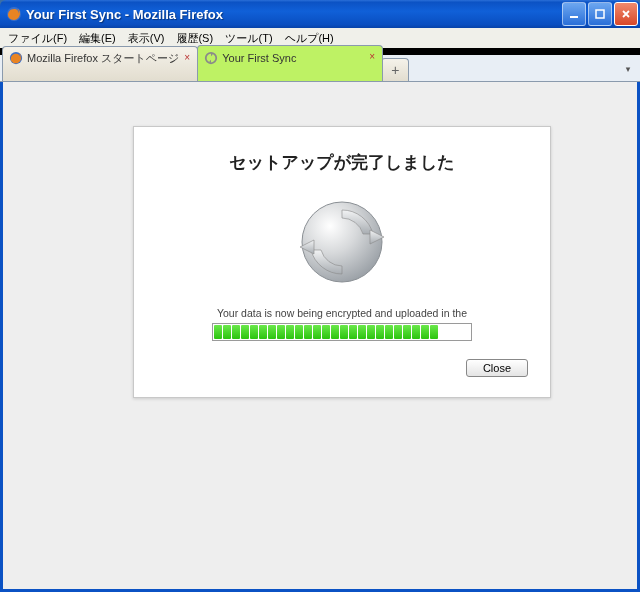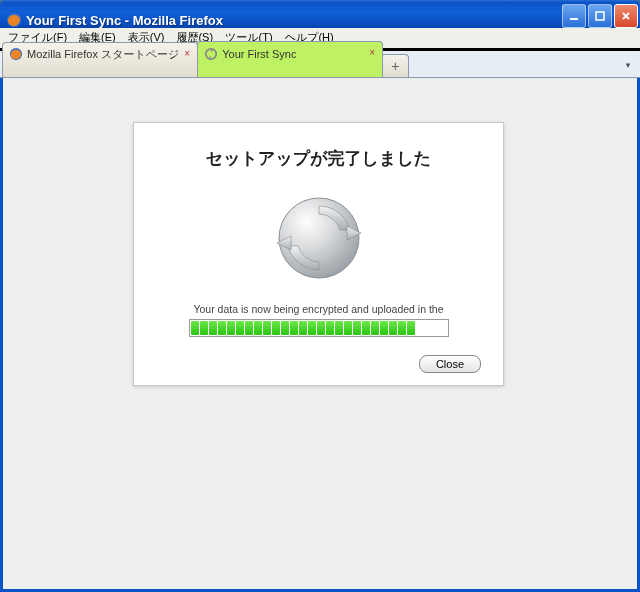--- a/index.html
+++ b/index.html
@@ -1,42 +1,42 @@
 <!DOCTYPE html>
 <html><head>
 <meta charset="utf-8">
 <style>
   html,body{margin:0;padding:0;width:640px;height:592px;font-family:"MS UI Gothic",Tahoma,sans-serif;font-size:11px;background:#3b6ea5;overflow:hidden}
   .window{width:640px;height:592px;display:flex;flex-direction:column}
-  .titlebar{height:28px;background:linear-gradient(to bottom,#2a6fd8 0%,#0b52c4 8%,#1060d8 40%,#0a4ec0 88%,#0842a8 100%);display:flex;align-items:flex-end;color:#fff;font-weight:bold;font-size:13px;padding:0 2px 0 6px;border-top-left-radius:6px;border-top-right-radius:6px}
+  .titlebar{height:28px;background:linear-gradient(to bottom,#2a6fd8 0%,#0b52c4 8%,#1060d8 40%,#0a4ec0 88%,#0842a8 100%);display:flex;align-items:center;color:#fff;font-weight:bold;font-size:13px;padding:0 2px 0 6px;border-top-left-radius:6px;border-top-right-radius:6px}
   .titlebar-icon{width:16px;height:16px;margin-right:4px;display:inline-flex;align-items:center;justify-content:center}
   .titlebar-text{flex:1;text-shadow:1px 1px 1px rgba(0,0,0,.4)}
   .win-btns{display:flex;gap:2px}
   .win-btn{width:22px;height:22px;border-radius:3px;display:flex;align-items:center;justify-content:center;color:#fff;font-weight:bold;border:1px solid rgba(255,255,255,.5)}
   .win-btn.min,.win-btn.max{background:linear-gradient(to bottom,#6da7f0,#2a6fd8)}
   .win-btn.close{background:linear-gradient(to bottom,#f08a6d,#d8482a);border-color:#fff}
-  .menubar{height:20px;background:#f0f0ea;border-bottom:3px solid #000000;display:flex;align-items:flex-start;padding:0 2px;color:#000}
+  .menubar{height:20px;background:#f0f0ea;border-bottom:7px solid #000000;display:flex;align-items:flex-end;padding:0 2px;color:#000}
   .menu-item{padding:2px 6px;cursor:default}
   .tabbar{height:26px;background:#e8eef5;border-bottom:1px solid #8a9aad;display:flex;align-items:flex-end;padding-left:2px;position:relative;padding-right:4px}
   .tab{height:22px;min-width:160px;border:1px solid #8a9aad;border-bottom:none;border-top-left-radius:4px;border-top-right-radius:4px;display:flex;align-items:center;padding:0 18px 12px 6px;font-size:11px;color:#333;position:relative;margin-right:-1px}
   .tab.inactive{background:linear-gradient(to bottom,#f5f2ea,#e2ddcf)}
   .tab.active{background:#bef264;height:23px}
   .tab-icon{width:14px;height:14px;margin-right:4px;display:inline-flex;align-items:center;justify-content:center}
   .tab-close{position:absolute;right:4px;top:4px;width:12px;height:12px;display:flex;align-items:center;justify-content:center;color:#b33;font-size:10px}
   .newtab{width:26px;height:22px;border:1px solid #8a9aad;border-bottom:none;border-top-left-radius:4px;border-top-right-radius:4px;background:linear-gradient(to bottom,#f5f2ea,#e2ddcf);display:flex;align-items:center;justify-content:center;color:#666;font-size:14px;margin-left:-1px}
   .tab-dropdown{position:absolute;right:4px;top:6px;width:16px;height:16px;display:flex;align-items:center;justify-content:center;color:#555;font-size:9px}
   .content{flex:1;background:#eeeeee;border-left:3px solid #0b52c4;border-right:3px solid #0b52c4;border-bottom:3px solid #0b52c4;position:relative;overflow:hidden}
-  .panel{position:absolute;left:130px;top:44px;width:371px;background:#fff;border:1px solid #c8c8c8;box-shadow:0 1px 3px rgba(0,0,0,.15);padding:24px 22px 12px;box-sizing:border-box;text-align:center}
+  .panel{position:absolute;left:130px;top:44px;width:418px;background:#fff;border:1px solid #c8c8c8;box-shadow:0 1px 3px rgba(0,0,0,.15);padding:24px 22px 20px;box-sizing:border-box;text-align:center}
   .panel h1{font-size:17px;font-weight:bold;margin:0 0 18px;color:#222;font-family:"MS PGothic",sans-serif}
   .sync-icon{margin:6px auto 14px;display:block}
   .desc{font-size:10.5px;color:#444;line-height:1.5;margin:0 0 1px}
   .progress{width:260px;height:18px;border:1px solid #9a9a9a;margin:0 auto 18px;background:#fff;display:flex;align-items:center;padding:1px;box-sizing:border-box}
   .prog-seg{width:8px;height:14px;margin-right:1px;background:linear-gradient(to bottom,#6ae84a,#2bc40f);border-radius:1px}
   .close-row{text-align:right}
-  .close-btn{padding:2px 16px;font-size:11px;border:1px solid #888;border-radius:8px;background:linear-gradient(to bottom,#fff,#e4e4e4);cursor:pointer}
+  .close-btn{padding:2px 16px;font-size:11px;border:1px solid #888;border-radius:3px;background:linear-gradient(to bottom,#fff,#e4e4e4);cursor:pointer}
   svg{display:block}
 </style>
 </head>
 <body>
 
 <div class="window">
 
   <div class="titlebar">
     <span class="titlebar-icon">
       <svg width="16" height="16" viewBox="0 0 16 16">

